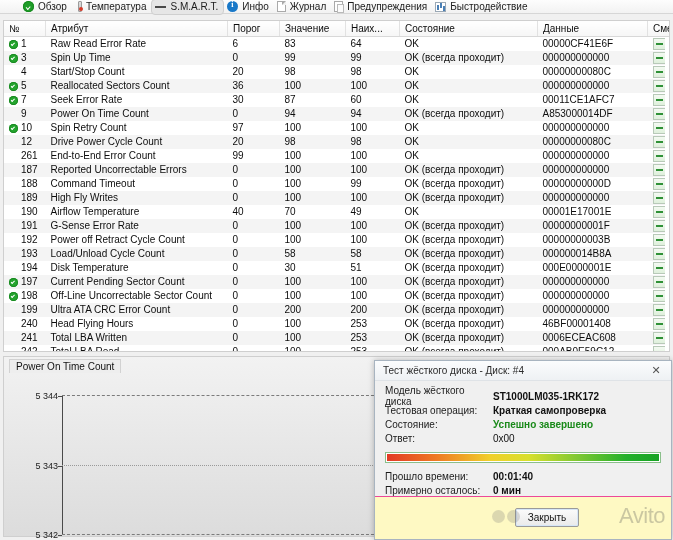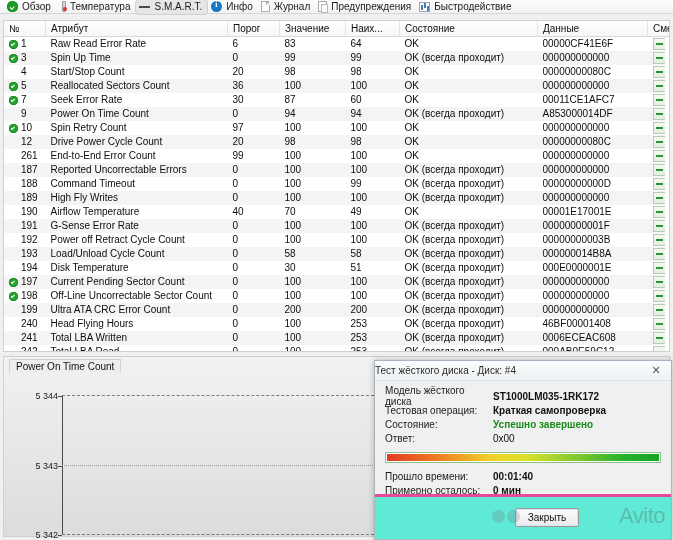--- a/index.html
+++ b/index.html
@@ -10,21 +10,21 @@
     font-size:10px;color:#000;
     -webkit-font-smoothing:antialiased;
   }
   .app{position:relative;width:673px;height:540px;}
 
   
   .toolbar{
     position:absolute;left:0;top:0;width:673px;height:14px;
     background:linear-gradient(#fdfdfd,#f2f2f2);
     border-bottom:1px solid #d6d6d6;
-    display:flex;align-items:center;padding-left:4px;box-sizing:border-box;
+    display:flex;align-items:center;padding-left:20px;box-sizing:border-box;
   }
   .tb-item{display:flex;align-items:center;height:16px;padding:0 5px 0 3px;cursor:default;white-space:nowrap;}
   .tb-item.active{background:#e6e6e6;border:1px solid #cfcfcf;border-radius:4px;box-sizing:border-box;}
   .tb-item .lbl{font-size:10px;color:#1b1b1b;margin-left:4px;}
   .tb-ico{width:11px;height:11px;position:relative;flex:0 0 auto;}
 
   .ico-check{border-radius:50%;background:#1f9d28;box-shadow:inset 0 0 0 1px #168a1f;}
   .ico-check:after{content:"";position:absolute;left:2.5px;top:4.5px;width:3px;height:1.5px;
      border-left:1.6px solid #fff;border-bottom:1.6px solid #fff;transform:rotate(-45deg);}
   .ico-thermo{background:linear-gradient(#dcdcdc,#c9c9c9);width:4px;height:11px;margin-left:3px;border:1px solid #9b9b9b;box-sizing:border-box;border-radius:1px;}
@@ -111,36 +111,36 @@
 
   
   .dlg{
     position:absolute;left:374px;top:360px;width:298px;height:180px;
     background:#f0f0f0;border:1px solid #a8b4c0;box-sizing:border-box;
     box-shadow:0 0 6px rgba(0,0,0,.25);
   }
   .dlg-title{
     height:20px;display:flex;align-items:center;justify-content:space-between;
     background:linear-gradient(#fbfcfd,#eef1f4);border-bottom:1px solid #dfe3e7;
-    padding:0 0 0 0;box-sizing:border-box;
+    padding:0 0 0 8px;box-sizing:border-box;
   }
   .dlg-title .t{font-size:10px;color:#2a2a2a;}
   .dlg-close{width:30px;height:19px;display:flex;align-items:center;justify-content:center;
     color:#555;font-size:11px;font-family:"Liberation Sans",sans-serif;}
   .dlg-body{padding:8px 10px 0 10px;}
   .row{display:flex;align-items:center;height:14px;font-size:10px;}
   .row .k{width:108px;color:#1b1b1b;}
   .row .v{font-weight:bold;color:#111;}
   .row .v.green{color:#1a8a1a;}
   .row .v.plain{font-weight:normal;}
   .bar{
     margin:7px 10px 0 10px;height:11px;border:1px solid #8bbf8b;box-sizing:border-box;background:#fff;padding:1px;
   }
   .bar-in{height:100%;background:linear-gradient(to right,#e23b26 0%,#ee7a22 18%,#f0d02a 38%,#d8e02c 52%,#7ec832 70%,#23b02a 88%,#17a324 100%);}
-  .dlg-foot{position:absolute;left:0;right:0;bottom:0;height:42px;background:#5eead4;border-top:3px solid #ec4899;}
+  .dlg-foot{position:absolute;left:0;right:0;bottom:0;height:42px;background:#fef9c3;border-top:1px solid #ec4899;}
   .btn{
     position:absolute;right:92px;bottom:12px;width:62px;height:17px;
     background:linear-gradient(#fbfbfb,#eaeaea);border:1px solid #9a9a9a;border-radius:2px;
     font-size:10px;color:#111;display:flex;align-items:center;justify-content:center;
     box-shadow:0 0 0 1px #d6e6f7 inset;
   }
   .wm{position:absolute;right:6px;bottom:10px;opacity:.30;font-size:22px;color:#555;
       font-family:"Liberation Sans",sans-serif;letter-spacing:-.5px;}
   .wm2{position:absolute;right:150px;bottom:14px;opacity:.25;}
   .wmc{width:13px;height:13px;border-radius:50%;background:#777;display:inline-block;margin:0 1px;}

